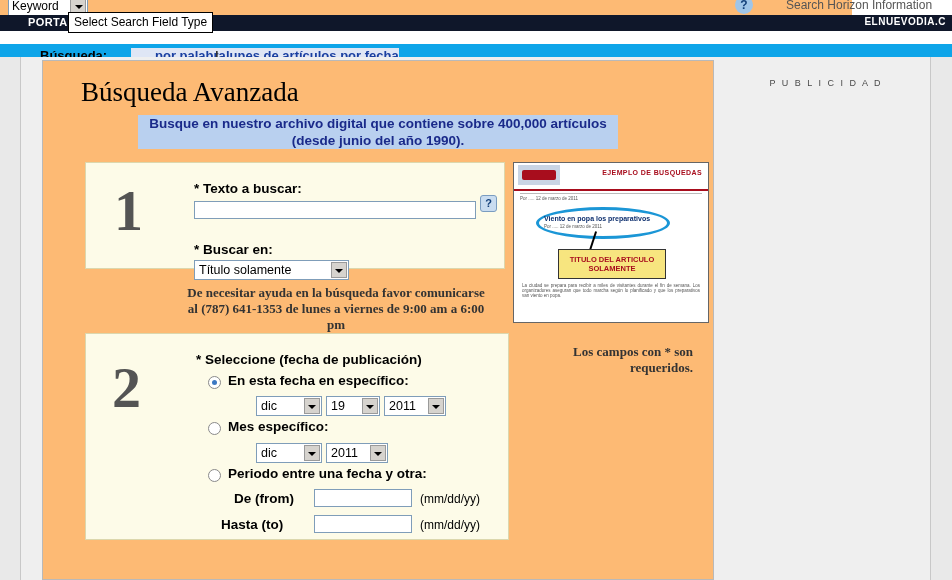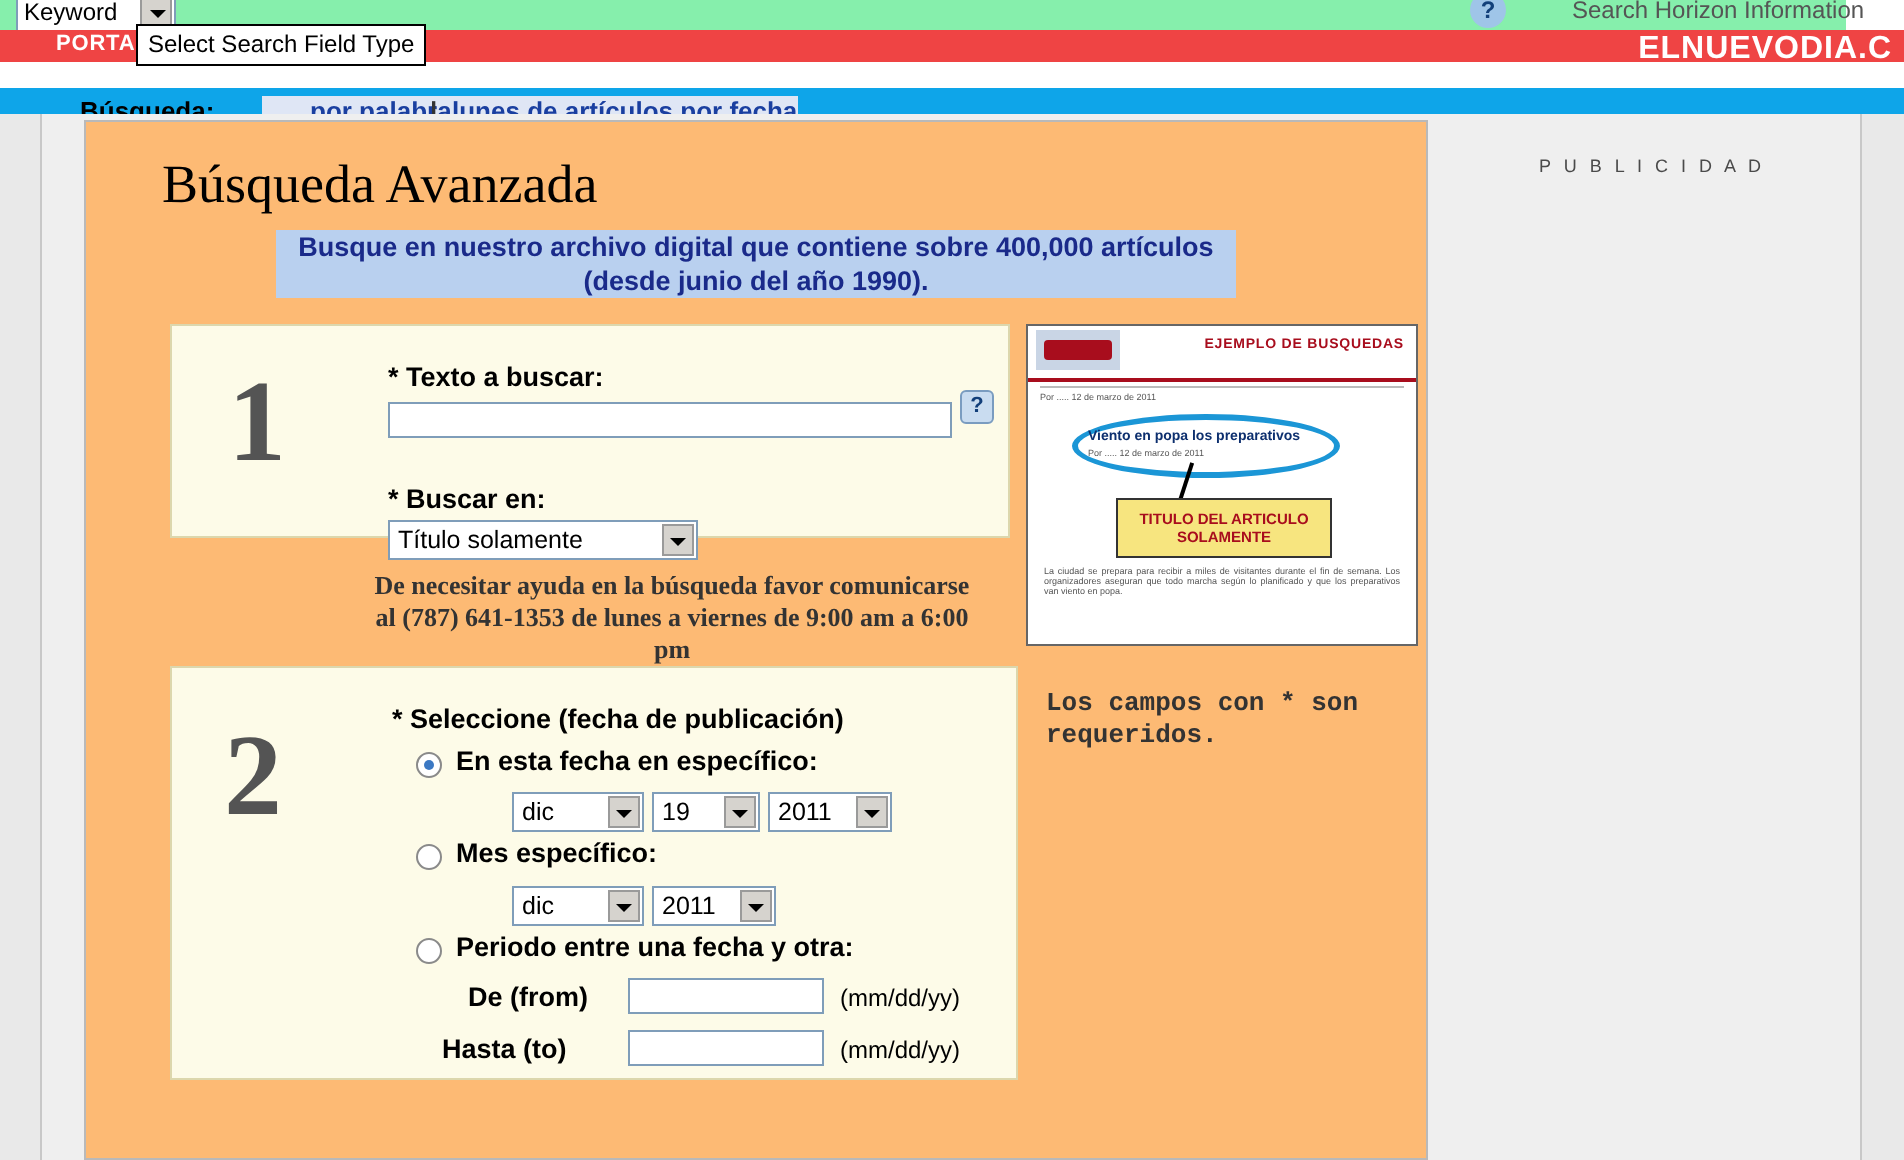--- a/index.html
+++ b/index.html
@@ -13,22 +13,22 @@
     width: 952px;
     height: 580px;
     overflow: hidden;
     background: #ffffff;
   }
 
   
   .topstrip {
     position: absolute;
     left: 0; top: 0;
-    width: 923px; height: 18px;
-    background: #86efac;
+    width: 852px; height: 18px;
+    background: #fdba74;
     border-bottom: 1px solid #b5b2ad;
   }
   .kw-select {
     position: absolute;
     left: 8px; top: -4px;
     width: 80px; height: 20px;
     background: #ffffff;
     border: 1px solid #7f9db9;
     font-size: 12px;
     color: #000;
@@ -69,35 +69,35 @@
     font-size: 12px;
     color: #555;
     white-space: nowrap;
   }
 
   
   .redbar {
     position: absolute;
     left: 0; top: 15px;
     width: 952px; height: 16px;
-    background: #ef4444;
+    background: #0f172a;
     color: #ffffff;
   }
   .redbar .left-label {
     position: absolute;
     left: 28px; top: 1px;
     font-size: 11px;
     font-weight: bold;
     letter-spacing: 0.4px;
     color: #ffffff;
   }
   .redbar .right-label {
     position: absolute;
     right: 6px; top: 1px;
-    font-size: 16px;
+    font-size: 10px;
     font-weight: bold;
     letter-spacing: 0.5px;
     color: #ffffff;
   }
 
   
   .tooltip {
     position: absolute;
     left: 68px; top: 12px;
     background: #ffffff;
@@ -443,26 +443,26 @@
     color: #000;
   }
   #fmt1 { left: 334px; top: 158px; }
   #fmt2 { left: 334px; top: 184px; }
 
   
   .req-note {
     position: absolute;
     left: 480px; top: 283px;
     width: 170px;
-    text-align: left;
+    text-align: right;
     font-size: 13px;
     font-weight: bold;
     color: #333;
     line-height: 16px;
-    font-family: Liberation Mono, monospace;
+    font-family: Liberation Serif, serif;
   }
 
   
   .ad {
     position: absolute;
     left: 722px; top: 60px;
     width: 208px; height: 520px;
     background: #efefef;
   }
   .ad-label {

